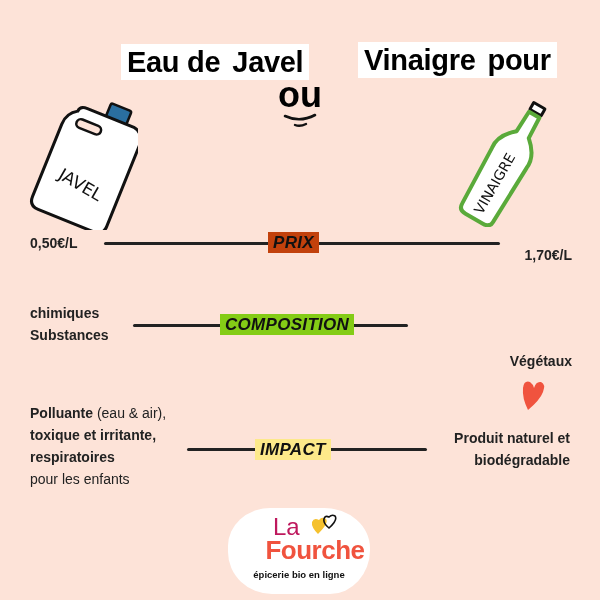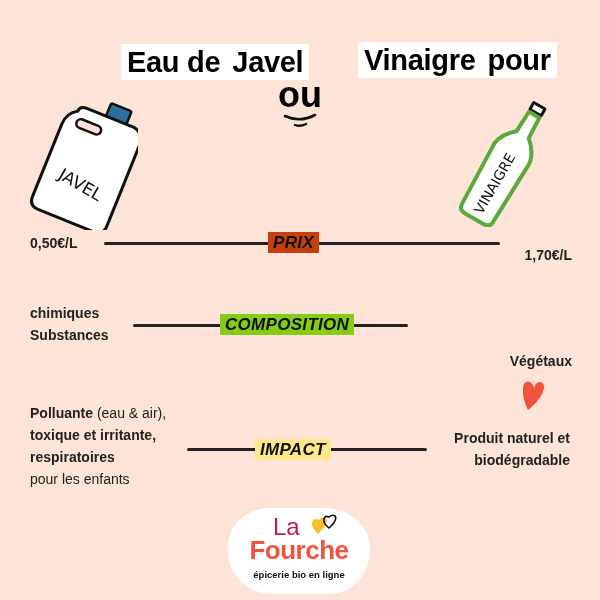--- a/index.html
+++ b/index.html
@@ -68,21 +68,21 @@
     left: 228px; top: 508px; width: 142px; height: 86px;
     background: #ffffff;
     border-radius: 42px 46px 40px 44px / 38px 40px 44px 42px;
     text-align: center;
   }
   #logo-la {
     position: absolute; left: 45px; top: 7px;
     font-weight: 400; font-size: 24px; line-height: 24px; color: #be185d;
   }
   #logo-fourche {
-    position: absolute; left: 0; width: 100%; top: 29px;
+    position: absolute; left: 16px; width: 100%; top: 29px;
     font-weight: 900; font-size: 26px; line-height: 26px; color: #f0533e;
     letter-spacing: -0.5px;
   }
   #logo-sub {
     position: absolute; left: 0; width: 100%; top: 61px;
     font-weight: 700; font-size: 9.5px; line-height: 12px; color: #111;
   }
   #logo-hearts { position: absolute; left: 82px; top: 6px; }
 </style>
 </head>

